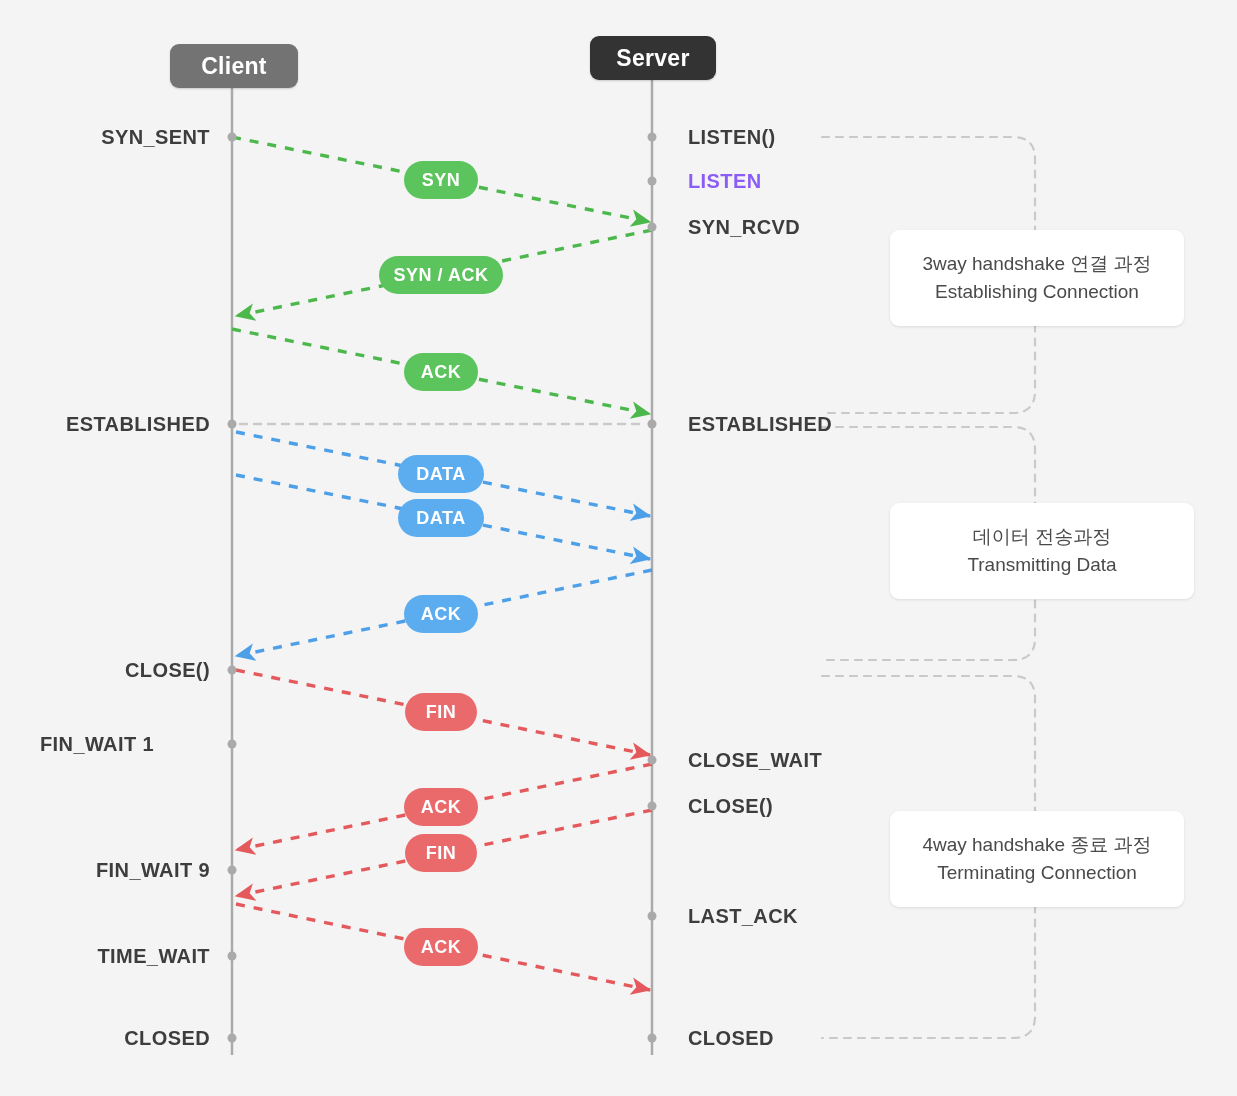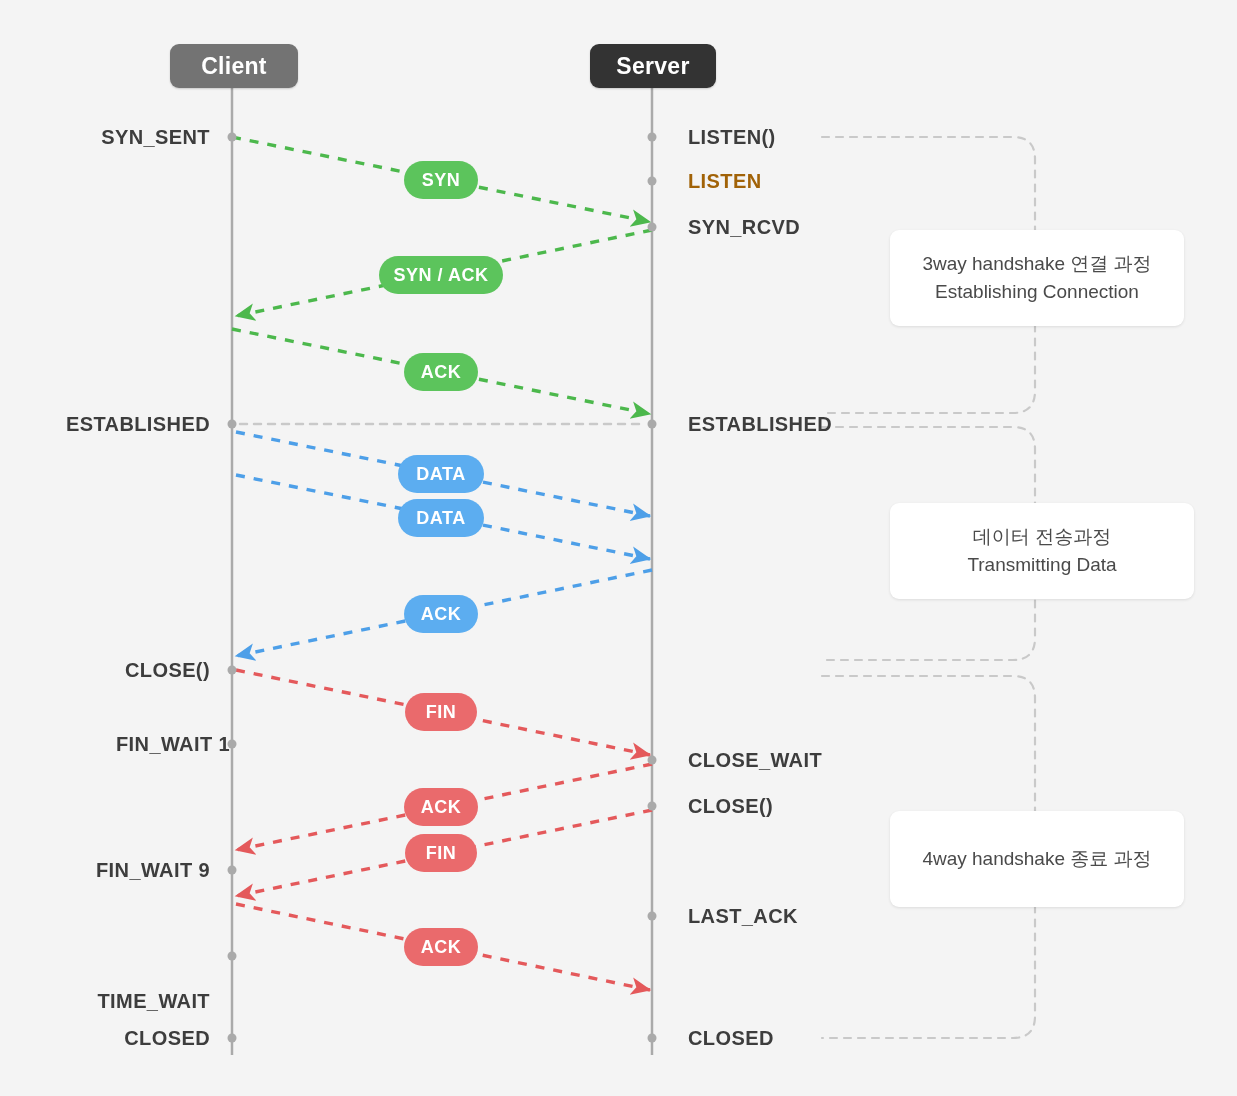--- a/index.html
+++ b/index.html
@@ -133,32 +133,32 @@
         <circle cx="652" cy="424" r="4.5" fill="#aaaaaa"></circle>
         <circle cx="652" cy="760" r="4.5" fill="#aaaaaa"></circle>
         <circle cx="652" cy="806" r="4.5" fill="#aaaaaa"></circle>
         <circle cx="652" cy="916" r="4.5" fill="#aaaaaa"></circle>
         <circle cx="652" cy="1038" r="4.5" fill="#aaaaaa"></circle>
       </g>
   </svg>
 
   <div id="actors-layer">
       <div class="actor-box" style="left: 170px; top: 44px; width: 128px; background: #737373; color: rgb(255, 255, 255);">Client</div>
-      <div class="actor-box" style="left: 590px; top: 44px; width: 126px; background: rgb(51, 51, 51); color: rgb(255, 255, 255);">Server</div>
+      <div class="actor-box" style="left: 590px; top: 36px; width: 126px; background: rgb(51, 51, 51); color: rgb(255, 255, 255);">Server</div>
     </div>
   <div id="states-layer">
       <div class="state-label left" style="top: 137px; color: rgb(61, 61, 61); right: 1027px;">SYN_SENT</div>
       <div class="state-label left" style="top: 424px; color: rgb(61, 61, 61); right: 1027px;">ESTABLISHED</div>
       <div class="state-label left" style="top: 670px; color: rgb(61, 61, 61); right: 1027px;">CLOSE()</div>
-      <div class="state-label left" style="top: 744px; color: rgb(61, 61, 61); right: 1007px; margin-left: 19px;">FIN_WAIT 1</div>
+      <div class="state-label left" style="top: 744px; color: rgb(61, 61, 61); right: 1083px; margin-left: 19px;">FIN_WAIT 1</div>
       <div class="state-label left" style="top: 870px; color: rgb(61, 61, 61); right: 1027px;">FIN_WAIT 9</div>
-      <div class="state-label left" style="top: 1001px; color: rgb(61, 61, 61); right: 1027px;">TIME_WAIT</div>
+      <div class="state-label left" style="top: 956px; color: rgb(61, 61, 61); right: 1027px;">TIME_WAIT</div>
       <div class="state-label left" style="top: 1038px; color: rgb(61, 61, 61); right: 1027px;">CLOSED</div>
       <div class="state-label right" style="top: 137px; color: rgb(61, 61, 61); left: 688px;">LISTEN()</div>
-      <div class="state-label right" style="top: 181px; color: #a16207; left: 688px;">LISTEN</div>
+      <div class="state-label right" style="top: 181px; color: #8b5cf6; left: 688px;">LISTEN</div>
       <div class="state-label right" style="top: 227px; color: rgb(61, 61, 61); left: 688px;">SYN_RCVD</div>
       <div class="state-label right" style="top: 424px; color: rgb(61, 61, 61); left: 688px;">ESTABLISHED</div>
       <div class="state-label right" style="top: 760px; color: rgb(61, 61, 61); left: 688px;">CLOSE_WAIT</div>
       <div class="state-label right" style="top: 806px; color: rgb(61, 61, 61); left: 688px;">CLOSE()</div>
       <div class="state-label right" style="top: 916px; color: rgb(61, 61, 61); left: 688px;">LAST_ACK</div>
       <div class="state-label right" style="top: 1038px; color: rgb(61, 61, 61); left: 688px;">CLOSED</div>
     </div>
   <div id="pills-layer">
       <div class="pill green" style="left: 441px; top: 180px; width: 74px;">SYN</div>
       <div class="pill green" style="left: 441px; top: 275px; width: 124px;">SYN / ACK</div>
@@ -175,16 +175,17 @@
       <div class="note" style="left: 890px; top: 278px; width: 294px; height: 96px; background: rgb(255, 255, 255); color: rgb(74, 74, 74);">
         <div class="ko">3way handshake 연결 과정</div>
         <div class="en">Establishing Connection</div>
       </div>
       <div class="note" style="left: 890px; top: 551px; width: 304px; height: 96px; background: rgb(255, 255, 255); color: rgb(74, 74, 74);">
         <div class="ko">데이터 전송과정</div>
         <div class="en">Transmitting Data</div>
       </div>
       <div class="note" style="left: 890px; top: 859px; width: 294px; height: 96px; background: rgb(255, 255, 255); color: rgb(74, 74, 74);">
         <div class="ko">4way handshake 종료 과정</div>
+        <div class="en">Terminating Connection</div>
       </div>
     </div>
 
 </div>
 
 </body></html>

